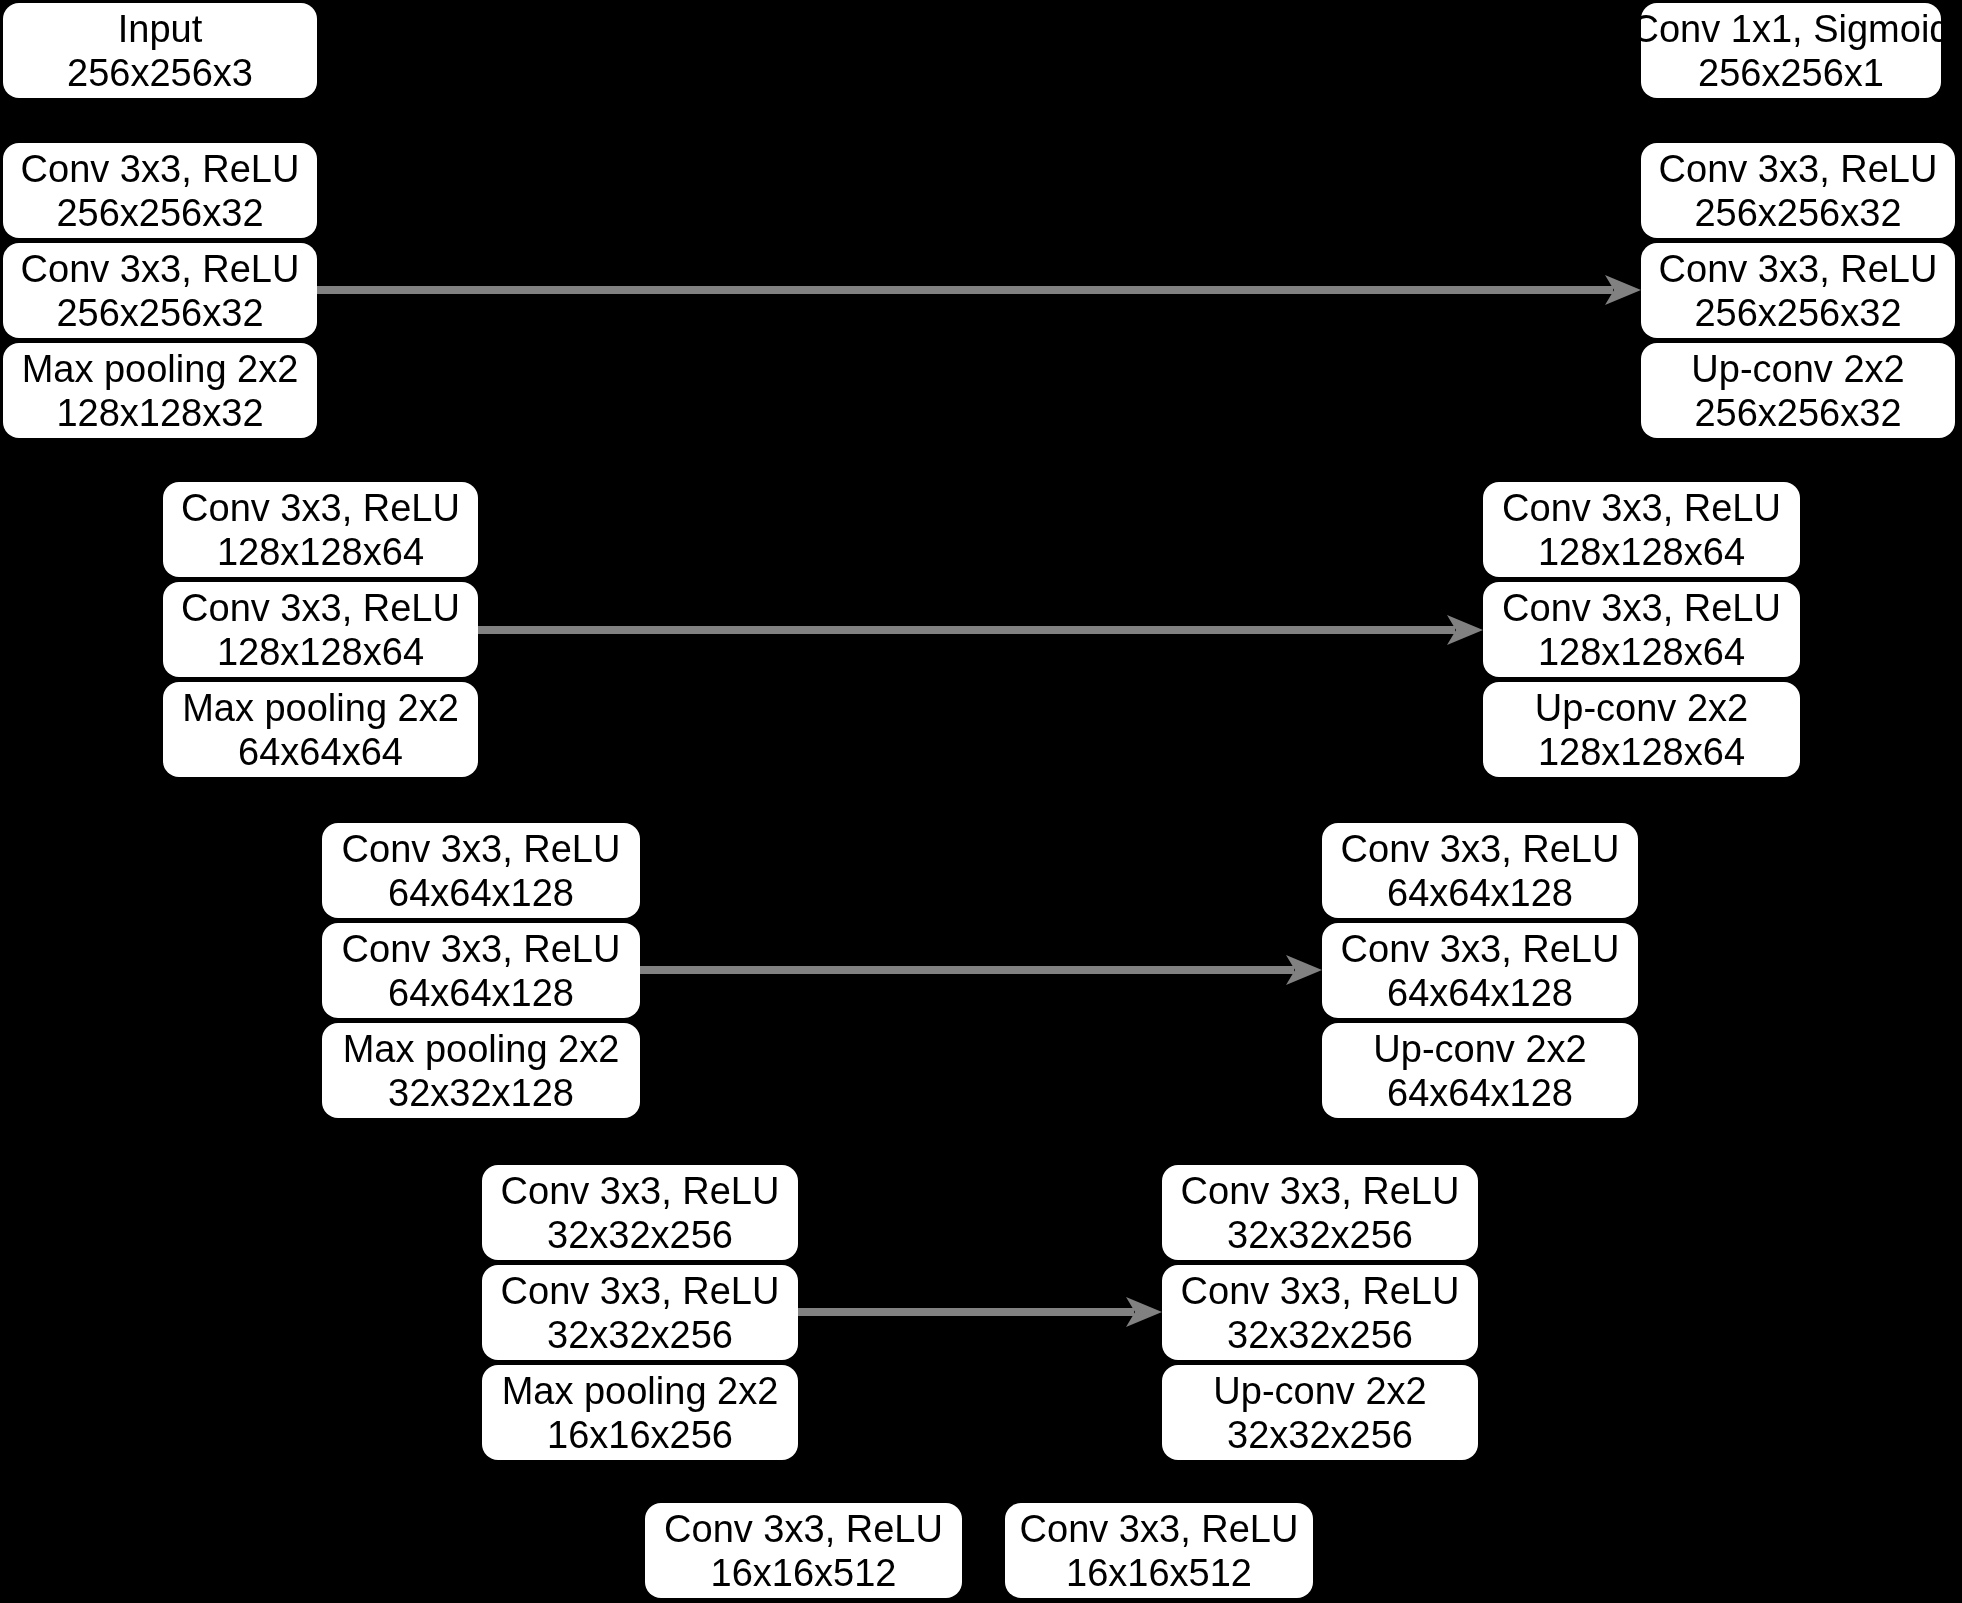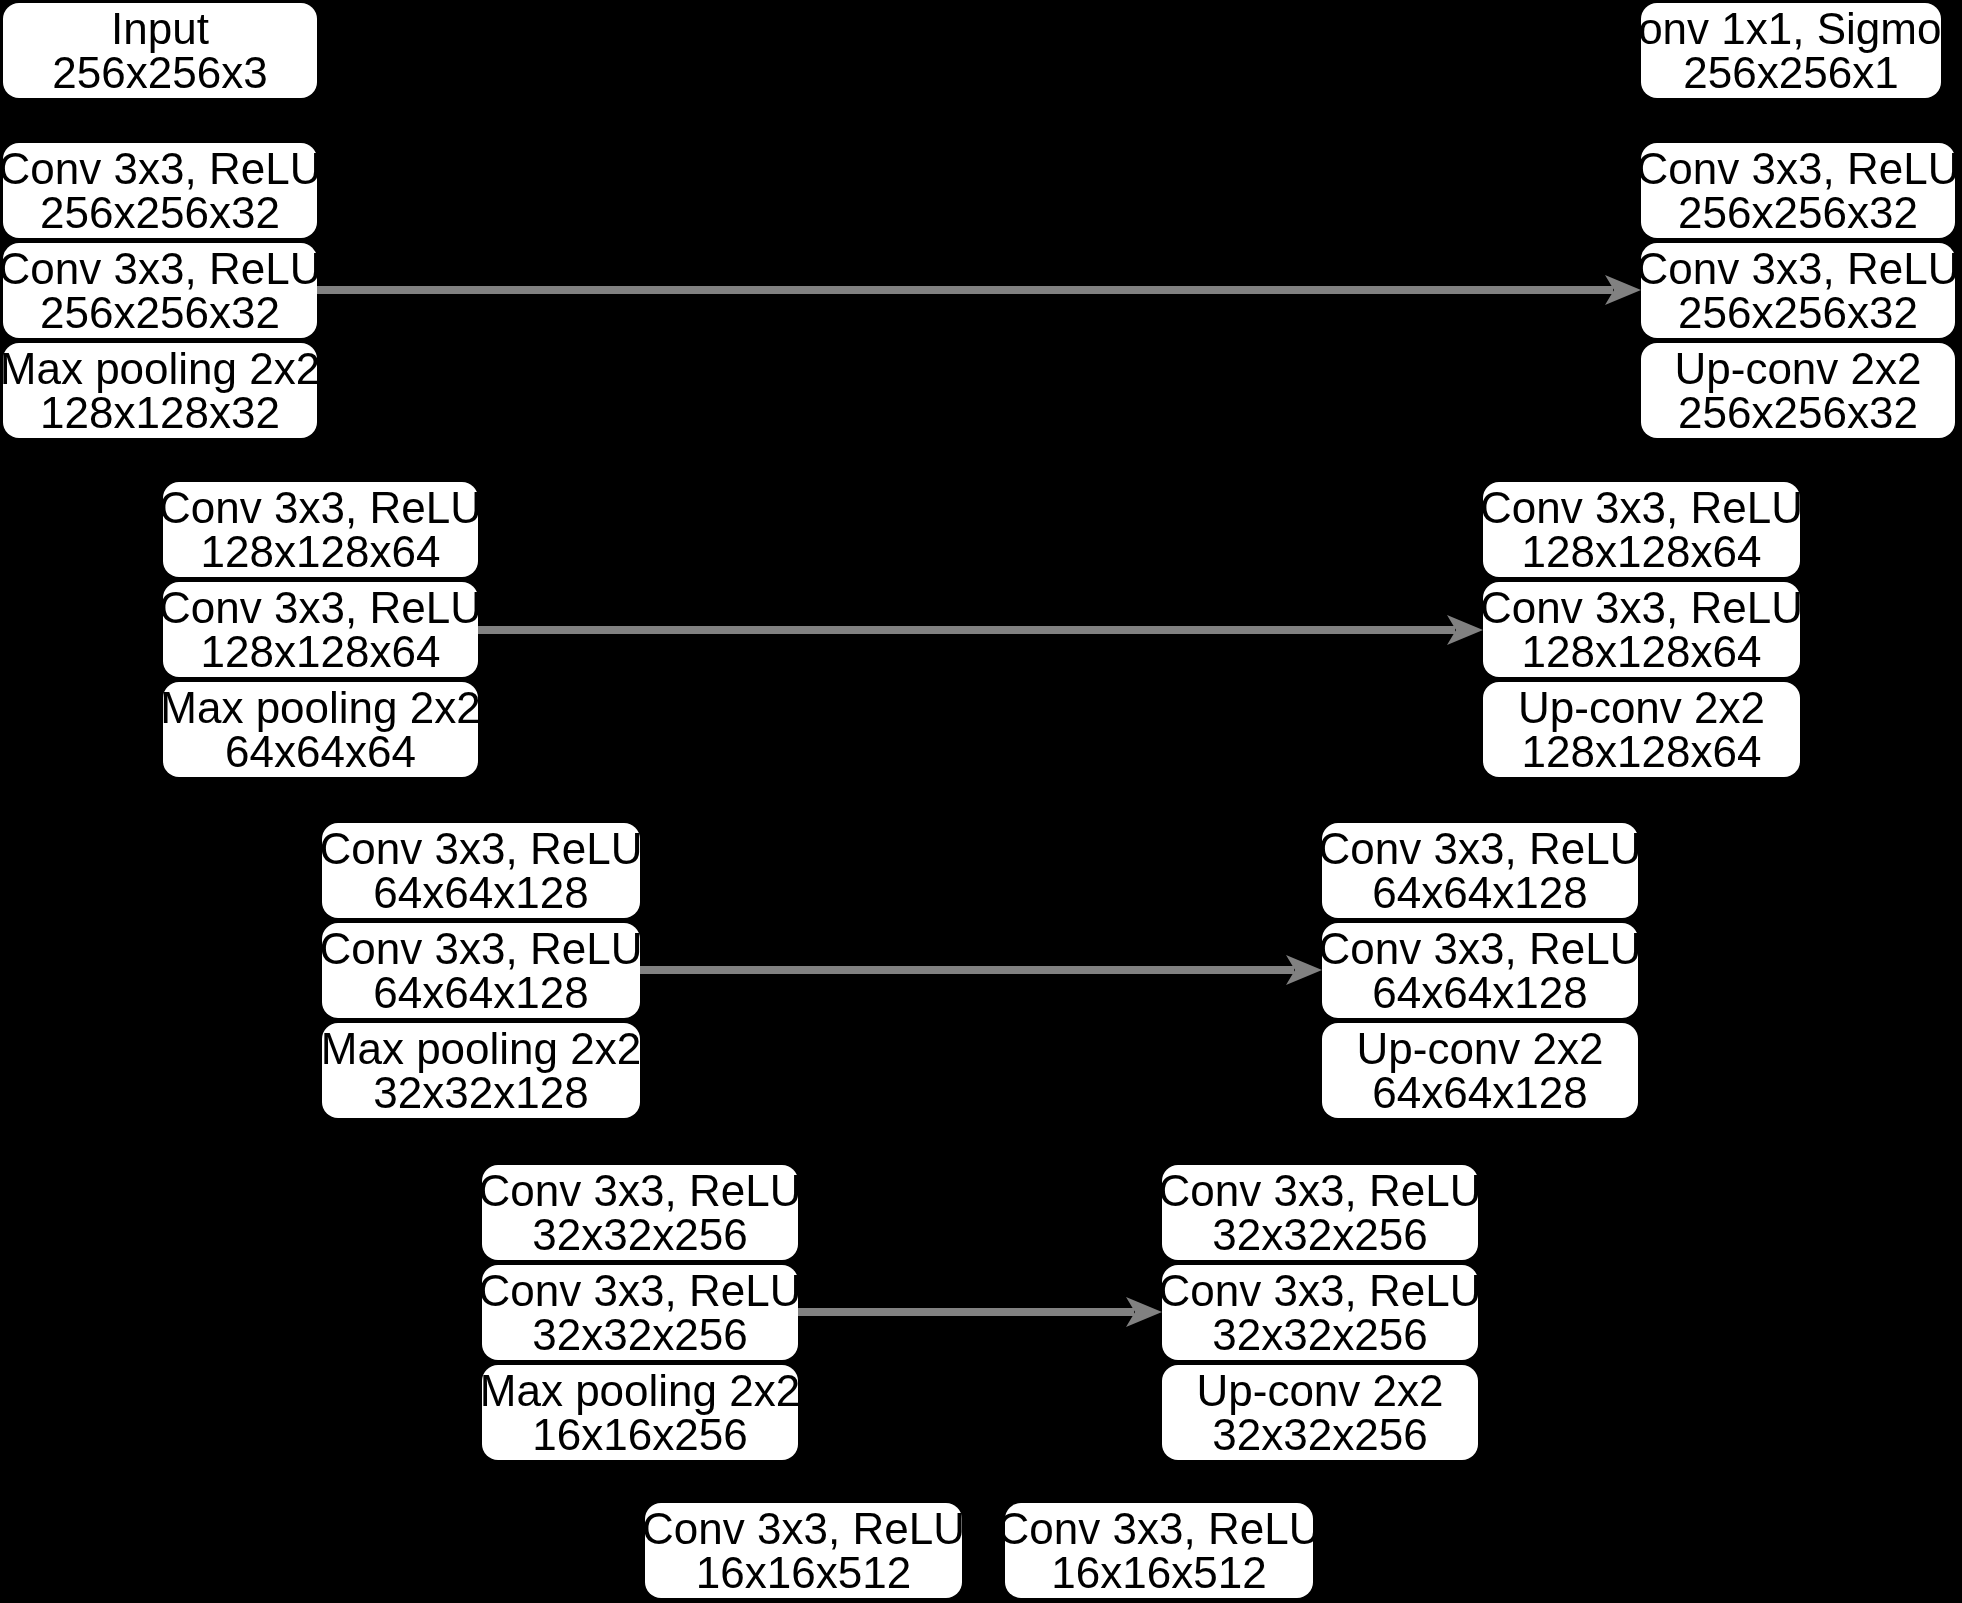--- a/index.html
+++ b/index.html
@@ -8,21 +8,21 @@
     background:#000000; overflow:hidden;
     font-family:"Liberation Sans", sans-serif;
   }
   .node {
     position:absolute; height:95px;
     background:#ffffff; border-radius:16px;
     color:#000000;
     display:flex; flex-direction:column;
     align-items:center; justify-content:center;
     text-align:center;
-    font-size:44px; line-height:44px; font-weight:400;
+    font-size:38px; line-height:44px; font-weight:400;
     white-space:nowrap;
   }
   .node span { display:block; }
   .arrow { position:absolute; height:34px; }
   .arrow .line {
     position:absolute; left:0; right:28px; top:13px; height:8px;
     background:#818181;
   }
   .arrow .head { position:absolute; right:0; top:0; width:36px; height:34px; }
   .arrow .head polygon { fill:#818181; }

